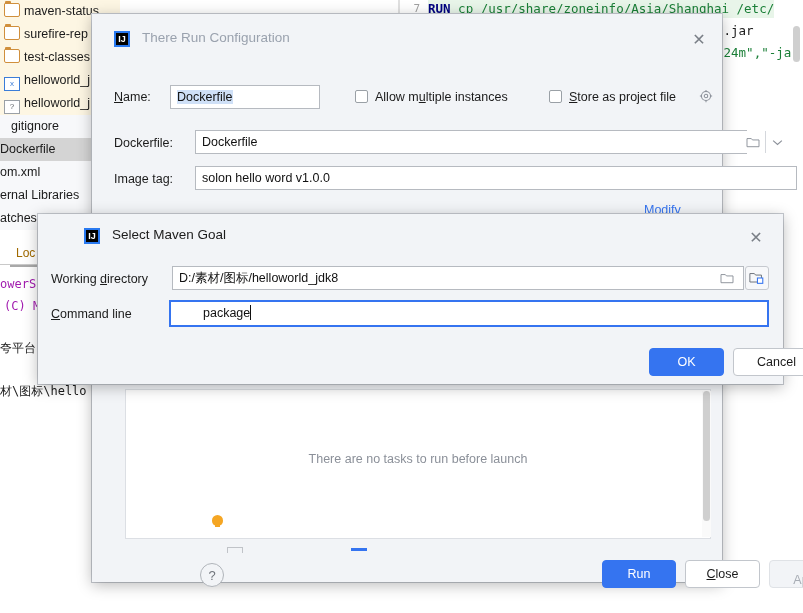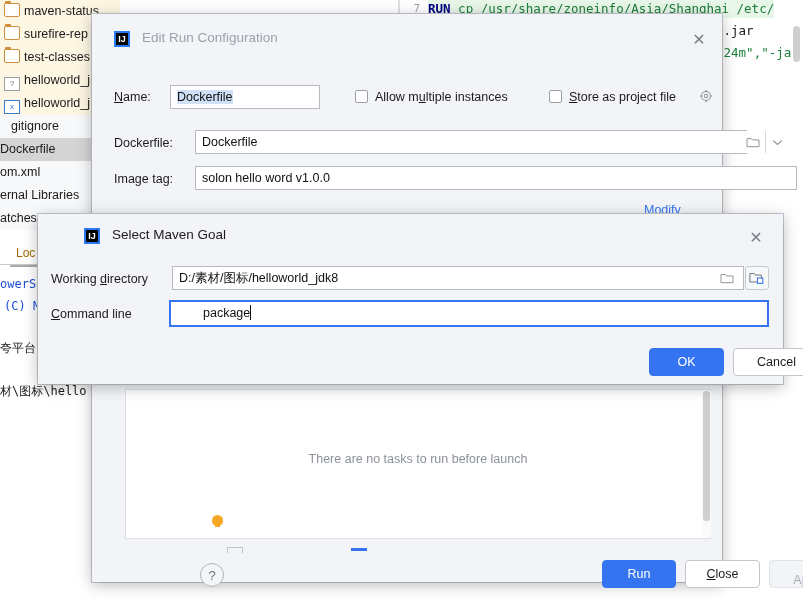--- a/index.html
+++ b/index.html
@@ -43,21 +43,21 @@
   .gutter { position:absolute; left:0; top:0; width:26px; height:90px; background:#ffffff; color:#a0a0a0;
             text-align:right; padding-right:4px; box-sizing:border-box; }
   .gutter div { height:18px; line-height:18px; font-size:11px;}
   .code-line { position:absolute; white-space: pre; height:18px; line-height:18px; }
   .kw { color:#000080; font-weight:bold; }
   .cmd { color:#1a7f37; }
   .hl  { background:#e8f5e9; }
 
   
   .console-frag { position:absolute; white-space:pre; font-family:"DejaVu Sans Mono", monospace; font-size:12px; color:#1b1b1b;}
-  .console-blue { color:#1d4ed8; }
+  .console-blue { color:#a21caf; }
   .run-tab { position:absolute; font-size:12px; color:#a06a00; }
   .hairline { position:absolute; background:#c9c9c9; height:1px; }
   .thickline { position:absolute; background:#a9a9a9; height:2px; }
 
   
   .dlg {
     position: absolute; background: #f2f4f7;
     box-shadow: 0 3px 14px rgba(0,0,0,.28), 0 0 0 1px #c8ccd2;
   }
   #dlg-run { left: 92px; top: 14px; width: 630px; height: 568px; }
@@ -159,24 +159,24 @@
       <div class="tree-row" style="top:0">
         <span class="tico folder"></span><span>maven-status</span>
       </div>
       <div class="tree-row">
         <span class="tico folder"></span><span>surefire-rep</span>
       </div>
       <div class="tree-row">
         <span class="tico folder"></span><span>test-classes</span>
       </div>
       <div class="tree-row">
+        <span class="tico xml">x</span><span>helloworld_j</span>
+      </div>
+      <div class="tree-row">
         <span class="tico unk">?</span><span>helloworld_j</span>
-      </div>
-      <div class="tree-row">
-        <span class="tico xml">x</span><span>helloworld_j</span>
       </div>
       <div class="tree-row plain" style="padding-left:11px">
         <span>gitignore</span>
       </div>
       <div class="tree-row sel" style="padding-left:0">
         <span>Dockerfile</span>
       </div>
       <div class="tree-row plain" style="padding-left:0">
         <span>om.xml</span>
       </div>
@@ -207,21 +207,21 @@
     <div class="console-frag console-blue" style="left:0; top:277px;"><span>owerS</span></div>
     <div class="console-frag console-blue" style="left:4px; top:299px;"><span>(C) M</span></div>
     <div class="console-frag" style="left:0; top:340px;"><span>夸平台</span></div>
     <div class="console-frag" style="left:0; top:383px;"><span>材\图标\hello</span></div>
   </div>
 
   <div class="dlg" id="dlg-run">
 
     <div class="dlg-title-bar">
       <div class="dlg-ico">IJ</div>
-      <div class="dlg-title">Edit Run Configuration</div>
+      <div class="dlg-title">There Run Configuration</div>
       <div class="dlg-close">✕</div>
     </div>
 
     <div class="lbl" style="left:22px; top:76px;">
       <span class="u">N</span>ame:
     </div>
     <div class="tf sel-text" style="left:78px; top:71px; width:150px;">
       <span class="seltxt">Dockerfile</span>
     </div>
 

